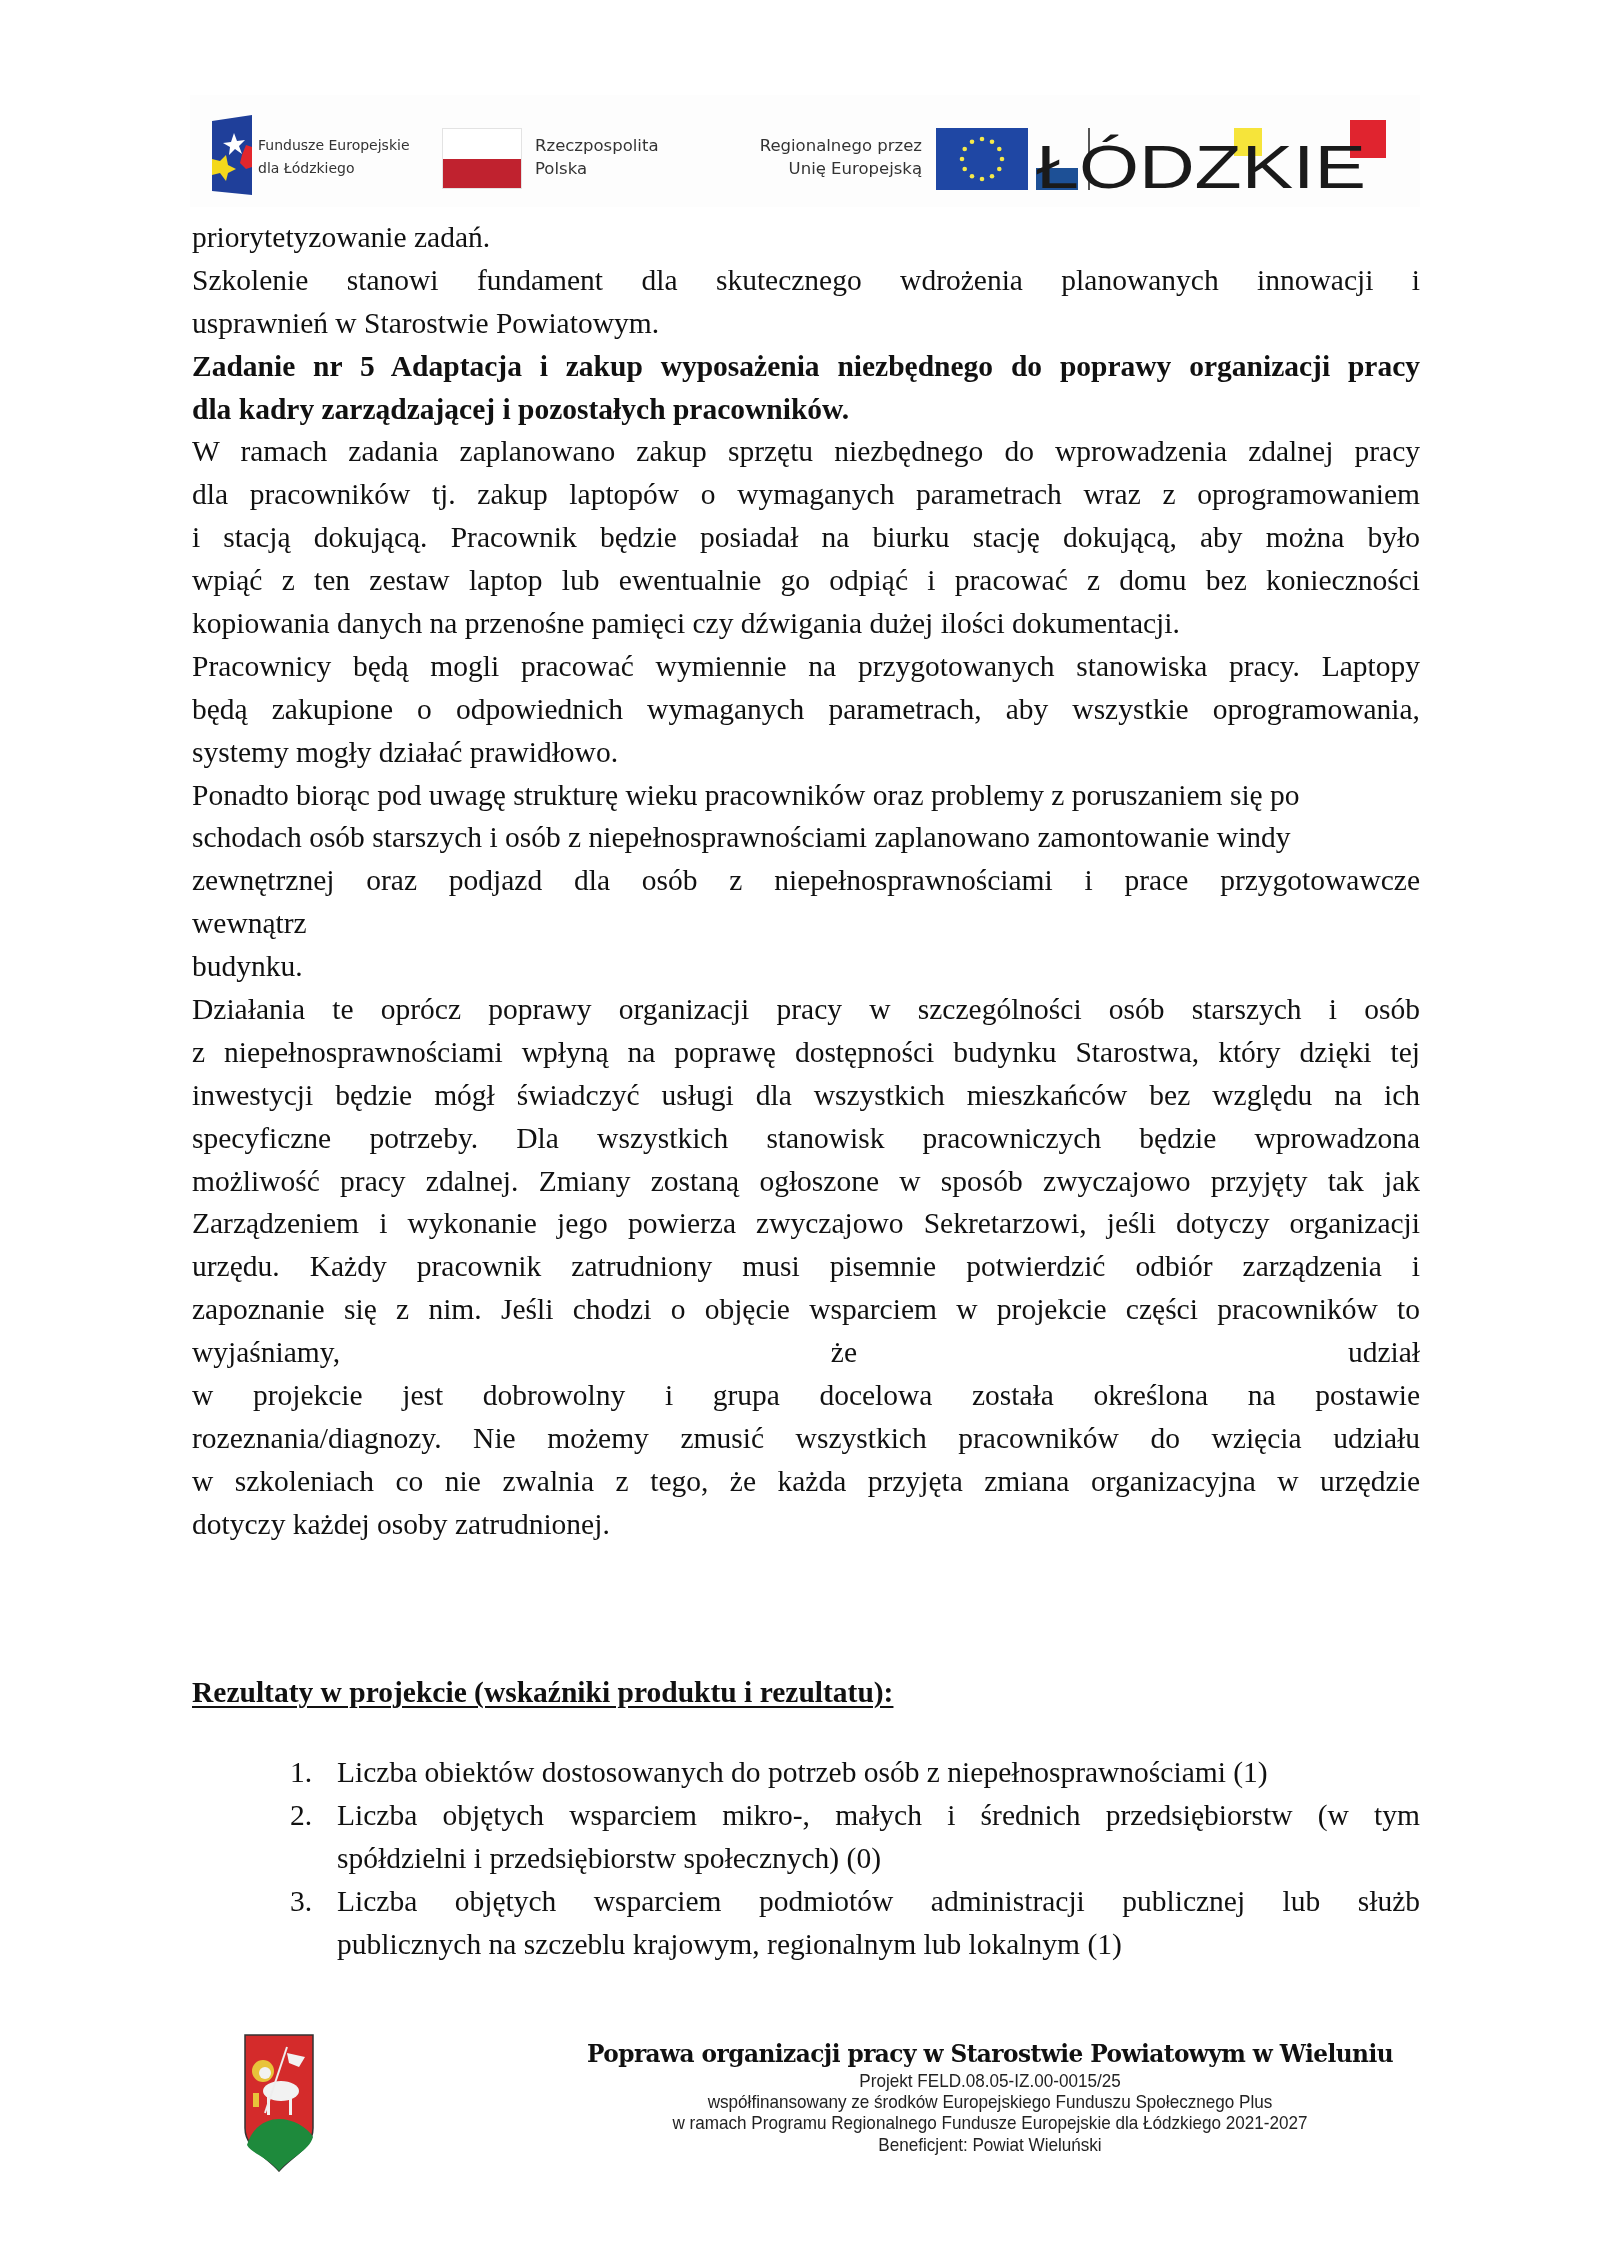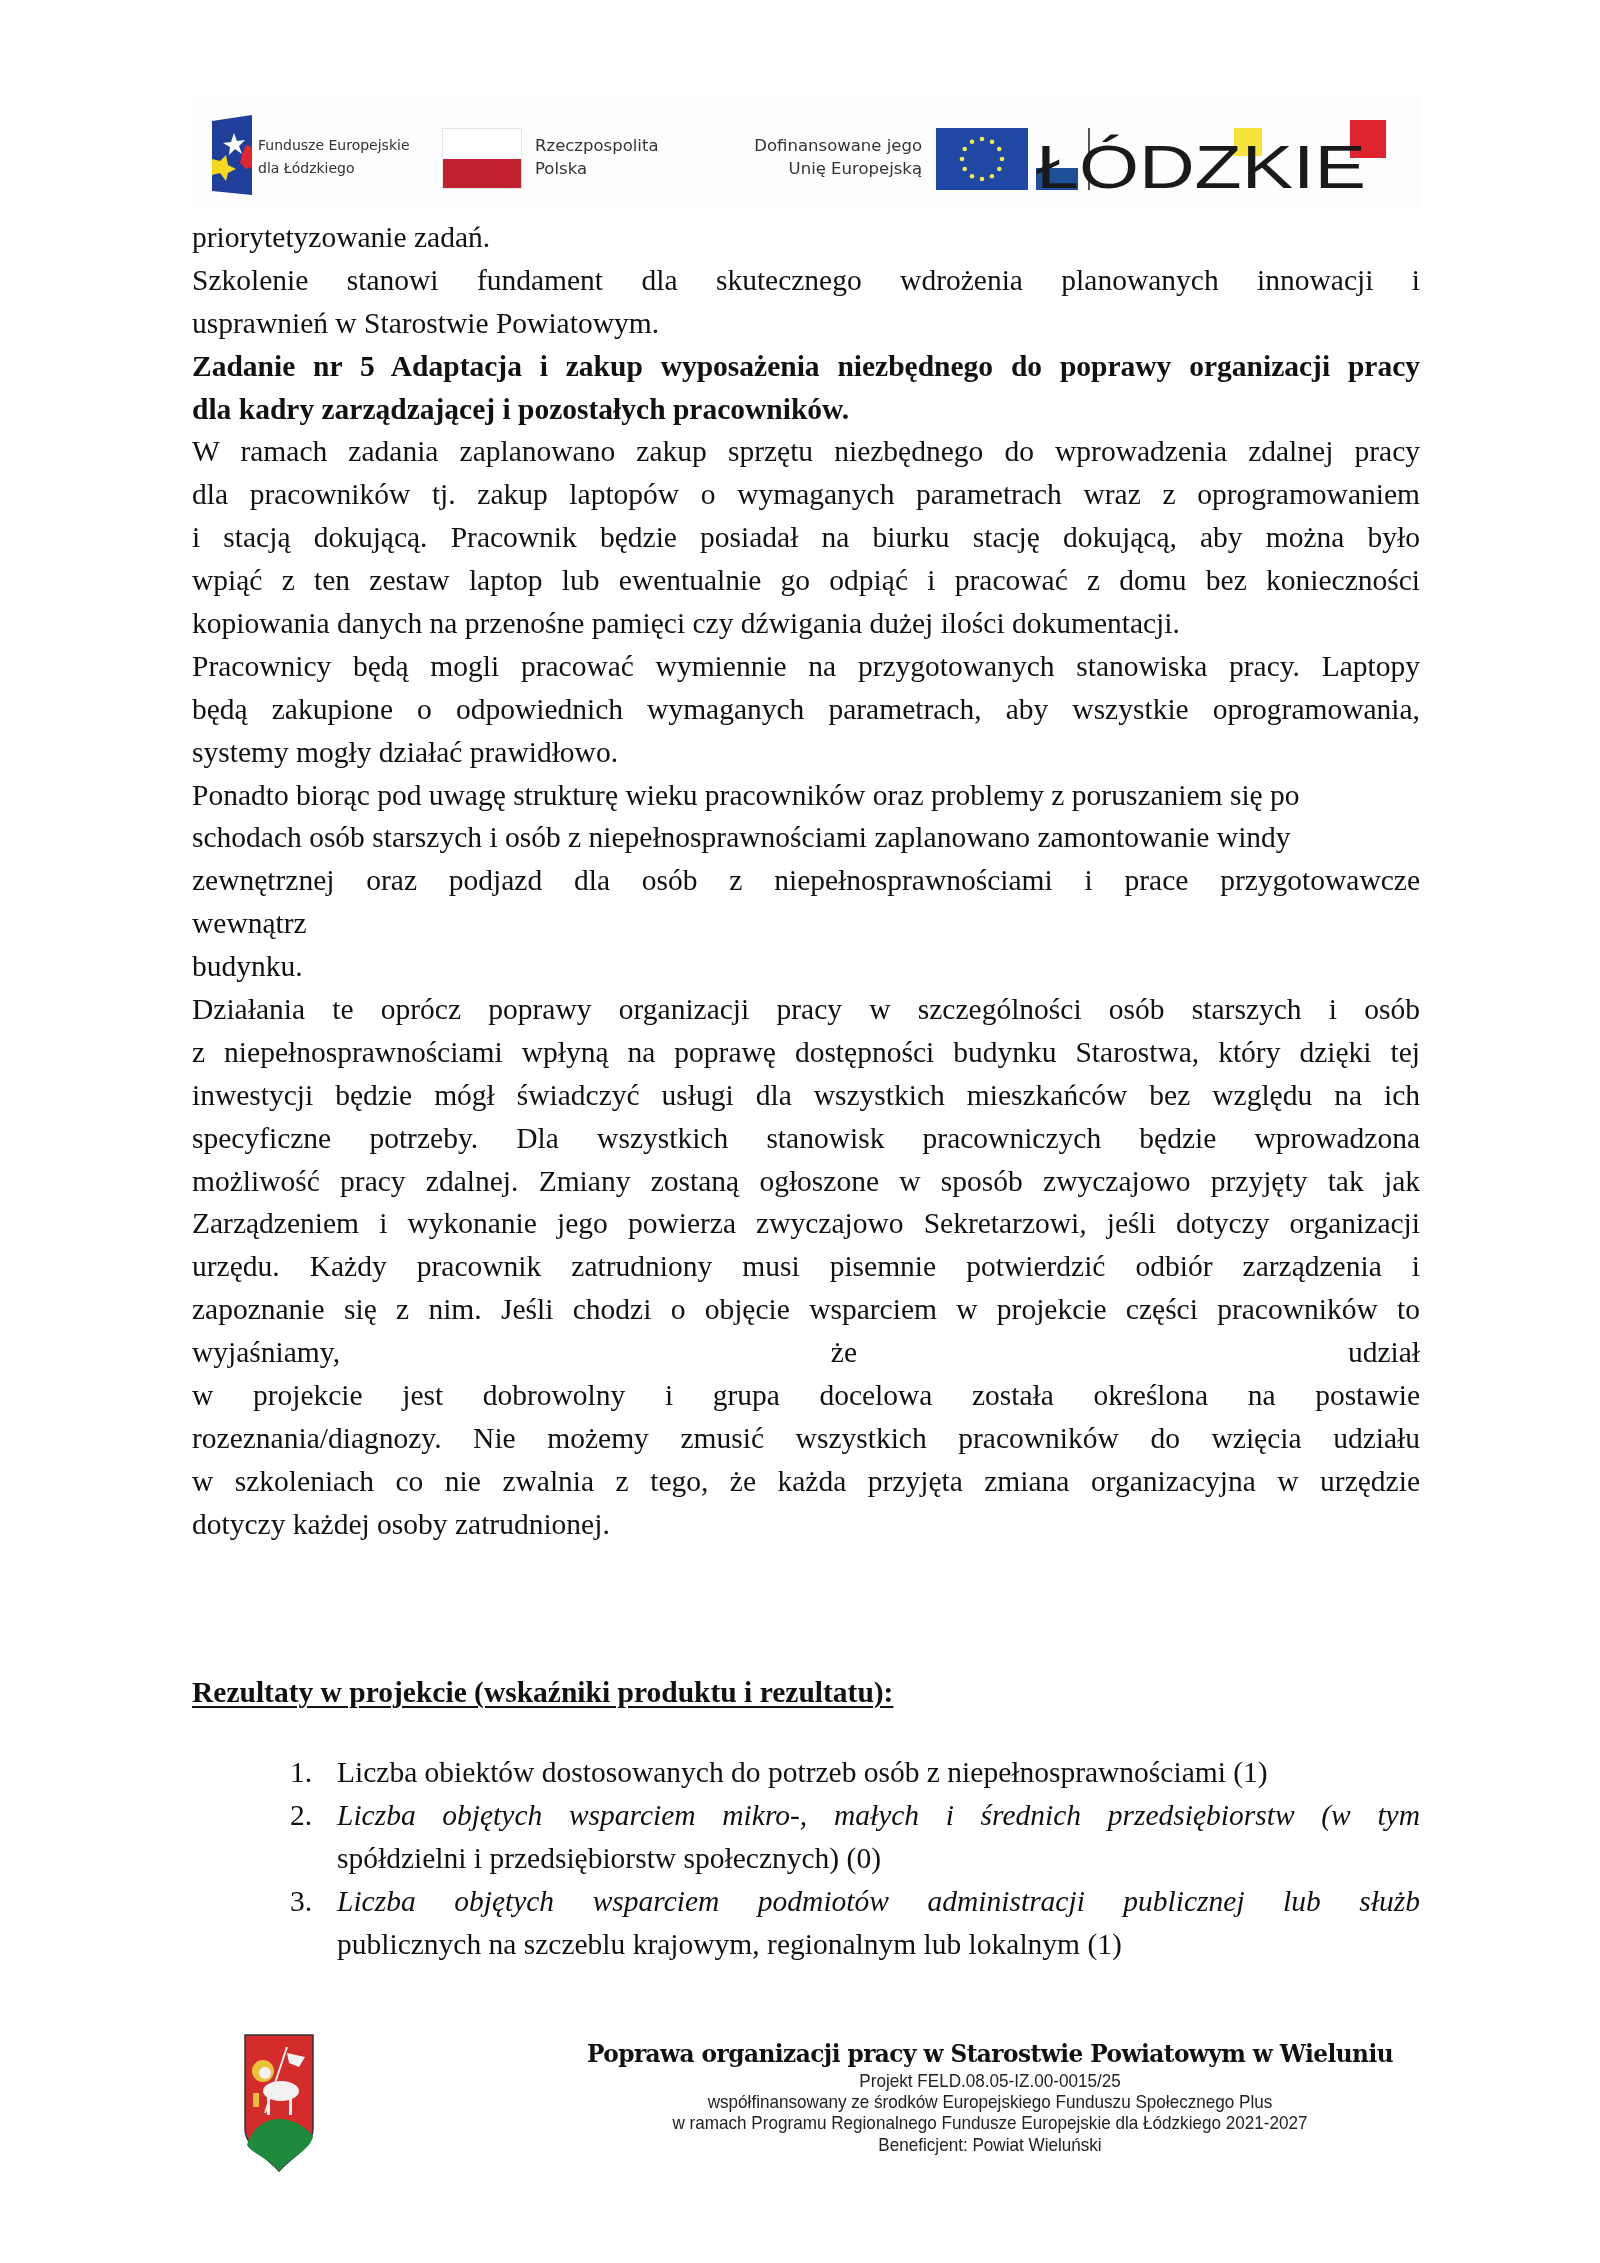--- a/index.html
+++ b/index.html
@@ -22,21 +22,21 @@
   .content { position: absolute; left: 192px; width: 1228px; top: 216px; font-size: 29.5px; line-height: 42.9px; }
   .line { display: block; white-space: nowrap; height: 42.9px; }
   .line.j { text-align: justify; text-align-last: justify; white-space: normal; }
   .line.l { text-align: left; }
   .bold { font-weight: bold; }
   .results-heading { position: absolute; left: 192px; top: 1671px; font-size: 29.5px; line-height: 42.9px; font-weight: bold; text-decoration: underline; text-decoration-thickness: 2px; text-underline-offset: 4px; }
   .results-list { position: absolute; left: 192px; width: 1228px; top: 1751px; font-size: 29.5px; line-height: 42.9px; }
   .li { position: relative; padding-left: 145px; }
   .li-num { position: absolute; left: 98px; top: 0; }
   .li-line { display: block; height: 42.9px; white-space: nowrap; }
-  .li-line.j { text-align: justify; text-align-last: justify; white-space: normal; font-style: italic; }
+  .li-line.j { text-align: justify; text-align-last: justify; white-space: normal; }
 
   
   .coat { position: absolute; left: 243px; top: 2033px; width: 72px; height: 140px; }
   .footer { position: absolute; left: 540px; width: 900px; top: 2038px; text-align: center; }
   .footer-title { font-family: "DejaVu Serif", serif; font-weight: bold; font-size: 25px; line-height: 32px; letter-spacing: -0.6px; color: #111; transform: scaleX(0.93); }
   .footer-line { font-family: "Liberation Sans", sans-serif; font-size: 19px; line-height: 21.2px; color: #222; transform: scaleX(0.9); }
 </style>
 </head>
 <body>
 
@@ -56,21 +56,21 @@
 <div class="flag-pl">
   <div class="white"></div>
     <div class="red"></div>
 </div>
 <div class="pl-text">
   <div>Rzeczpospolita</div>
   <div>Polska</div>
 </div>
 
 <div class="eu-text">
-  <div>Dofinansowane jego</div>
+  <div>Regionalnego przez</div>
   <div>Unię Europejską</div>
 </div>
 <svg class="flag-eu" viewBox="0 0 92 62">
   <rect width="92" height="62" fill="#1f47a4"></rect>
   <g fill="#f5e94a" id="eu-stars">
       <circle cx="46.0" cy="11.0" r="2.3"></circle>
       <circle cx="56.0" cy="13.7" r="2.3"></circle>
       <circle cx="63.3" cy="21.0" r="2.3"></circle>
       <circle cx="66.0" cy="31.0" r="2.3"></circle>
       <circle cx="63.3" cy="41.0" r="2.3"></circle>

